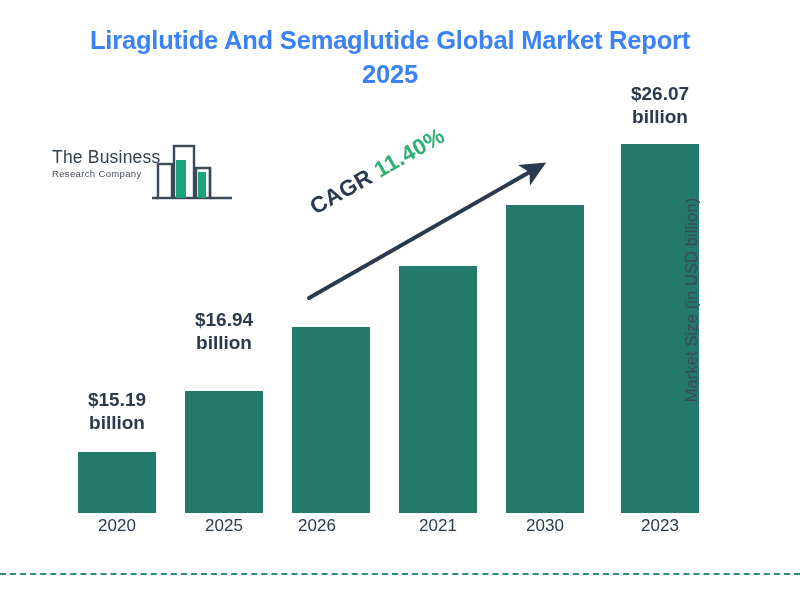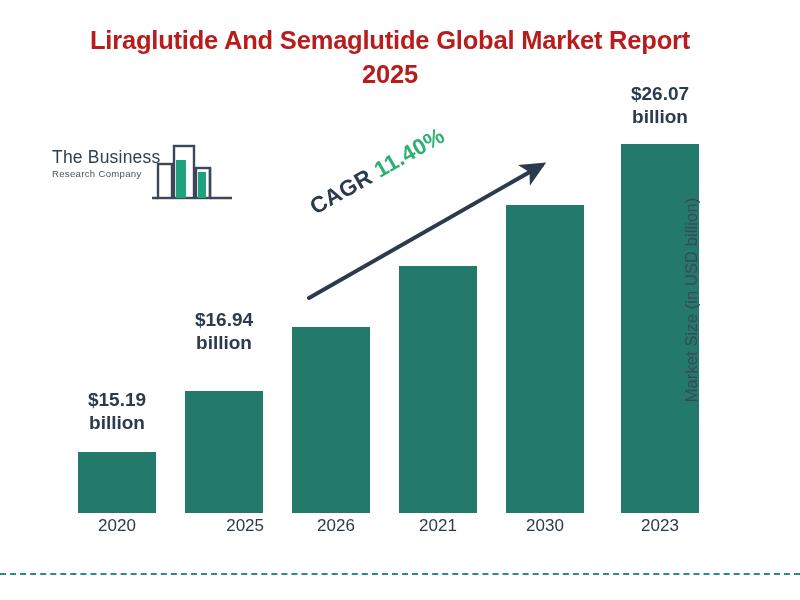--- a/index.html
+++ b/index.html
@@ -23,21 +23,21 @@
   
   .chart-title {
     position: absolute;
     left: 60px;
     top: 24px;
     width: 660px;
     text-align: center;
     font-size: 25.5px;
     font-weight: bold;
     line-height: 1.32;
-    color: #b91c1c;
+    color: #3b82f6;
     letter-spacing: -0.2px;
   }
 
   
   .logo {
     position: absolute;
     left: 52px;
     top: 142px;
     width: 180px;
     height: 62px;
@@ -196,22 +196,22 @@
       </defs>
       <line x1="14" y1="150" x2="247" y2="17" stroke="#2b3a4e" stroke-width="4" stroke-linecap="round" marker-end="url(#ah)"></line>
     </svg>
 
     <div class="cagr-text">
       <span class="cagr-word">CAGR</span>
       <span class="cagr-value">11.40%</span>
     </div>
 
     <div class="tick-label" style="left:77px;  width:80px;">2020</div>
-    <div class="tick-label" style="left:184px; width:80px;text-align:right;">2025</div>
-    <div class="tick-label" style="left:296px; width:80px;">2026</div>
+    <div class="tick-label" style="left:184px; width:80px;">2025</div>
+    <div class="tick-label" style="left:277px; width:80px;">2026</div>
     <div class="tick-label" style="left:398px; width:80px;">2021</div>
     <div class="tick-label" style="left:505px; width:80px;">2030</div>
     <div class="tick-label" style="left:620px; width:80px;">2023</div>
 
     <div class="y-axis-title">Market Size (in USD billion)</div>
   </div>
 
   <div class="bottom-rule"></div>
 </div>
 

